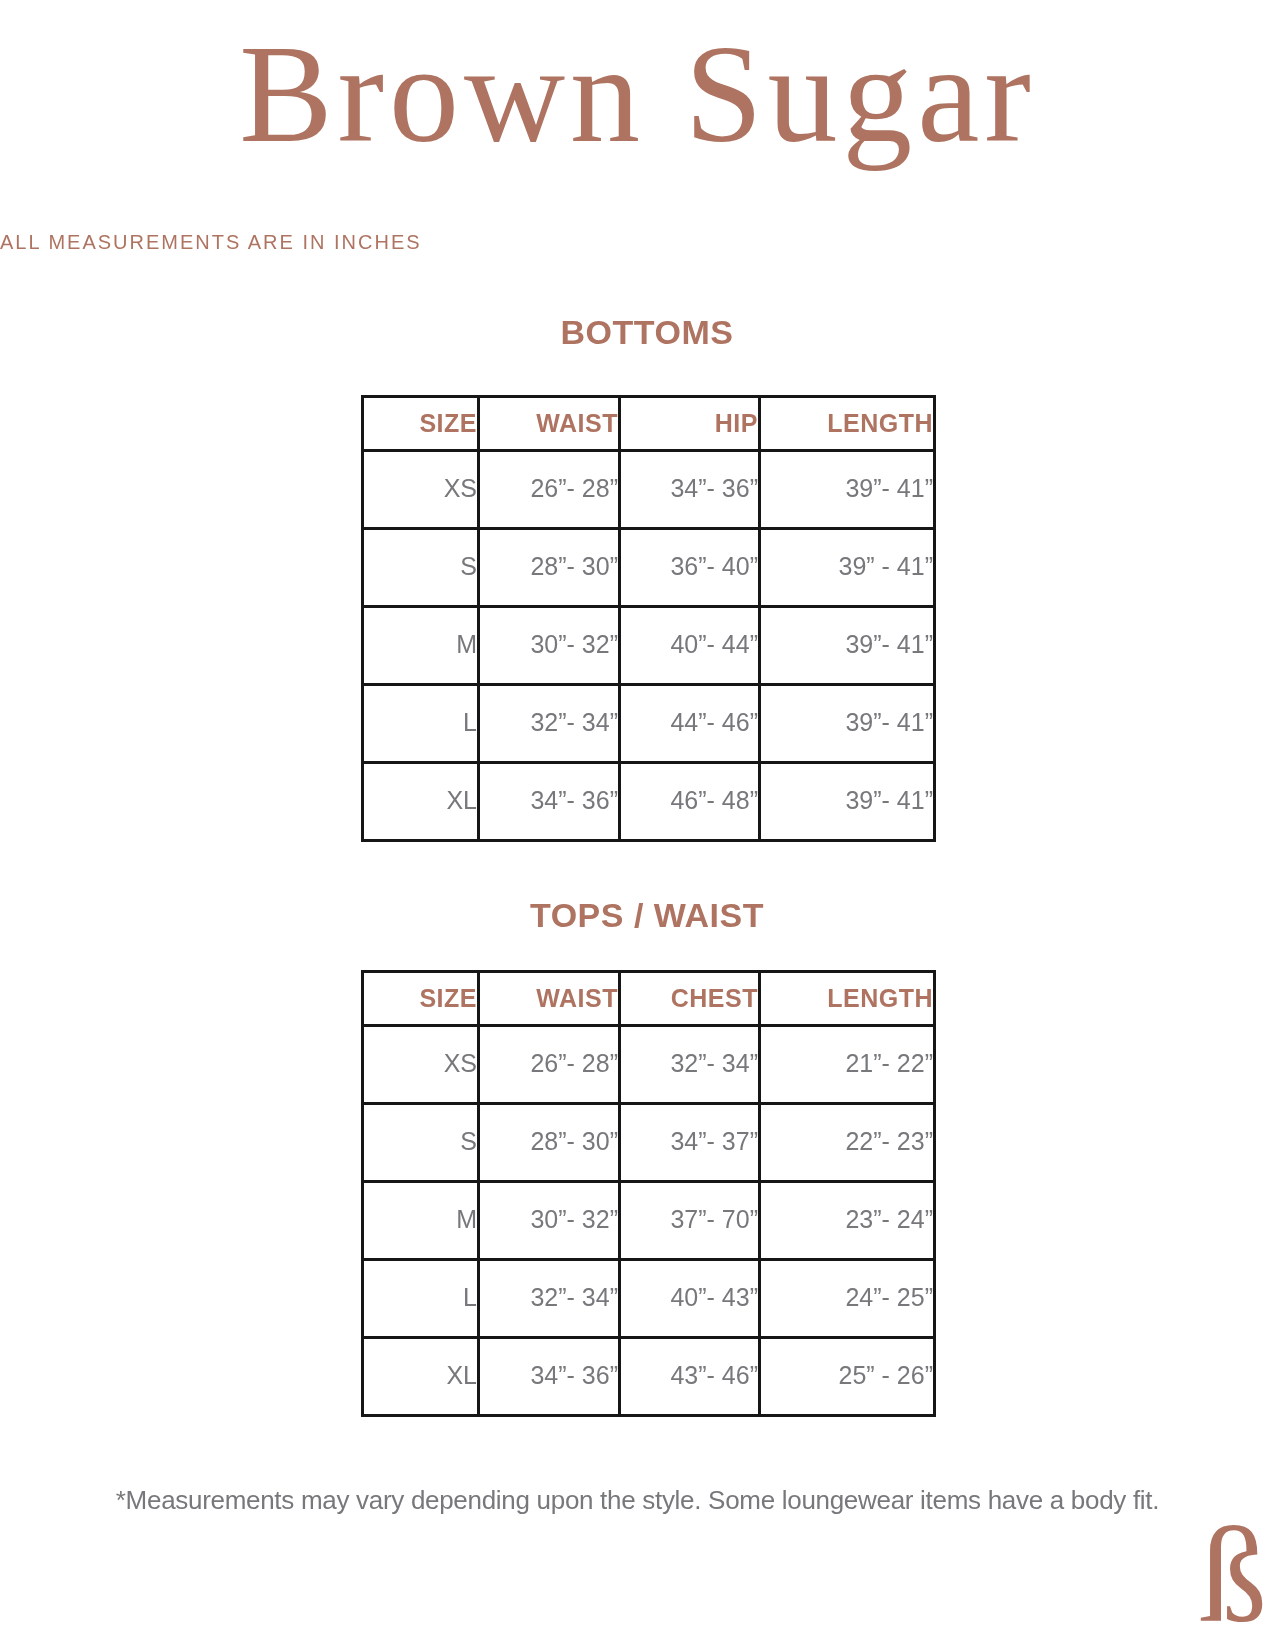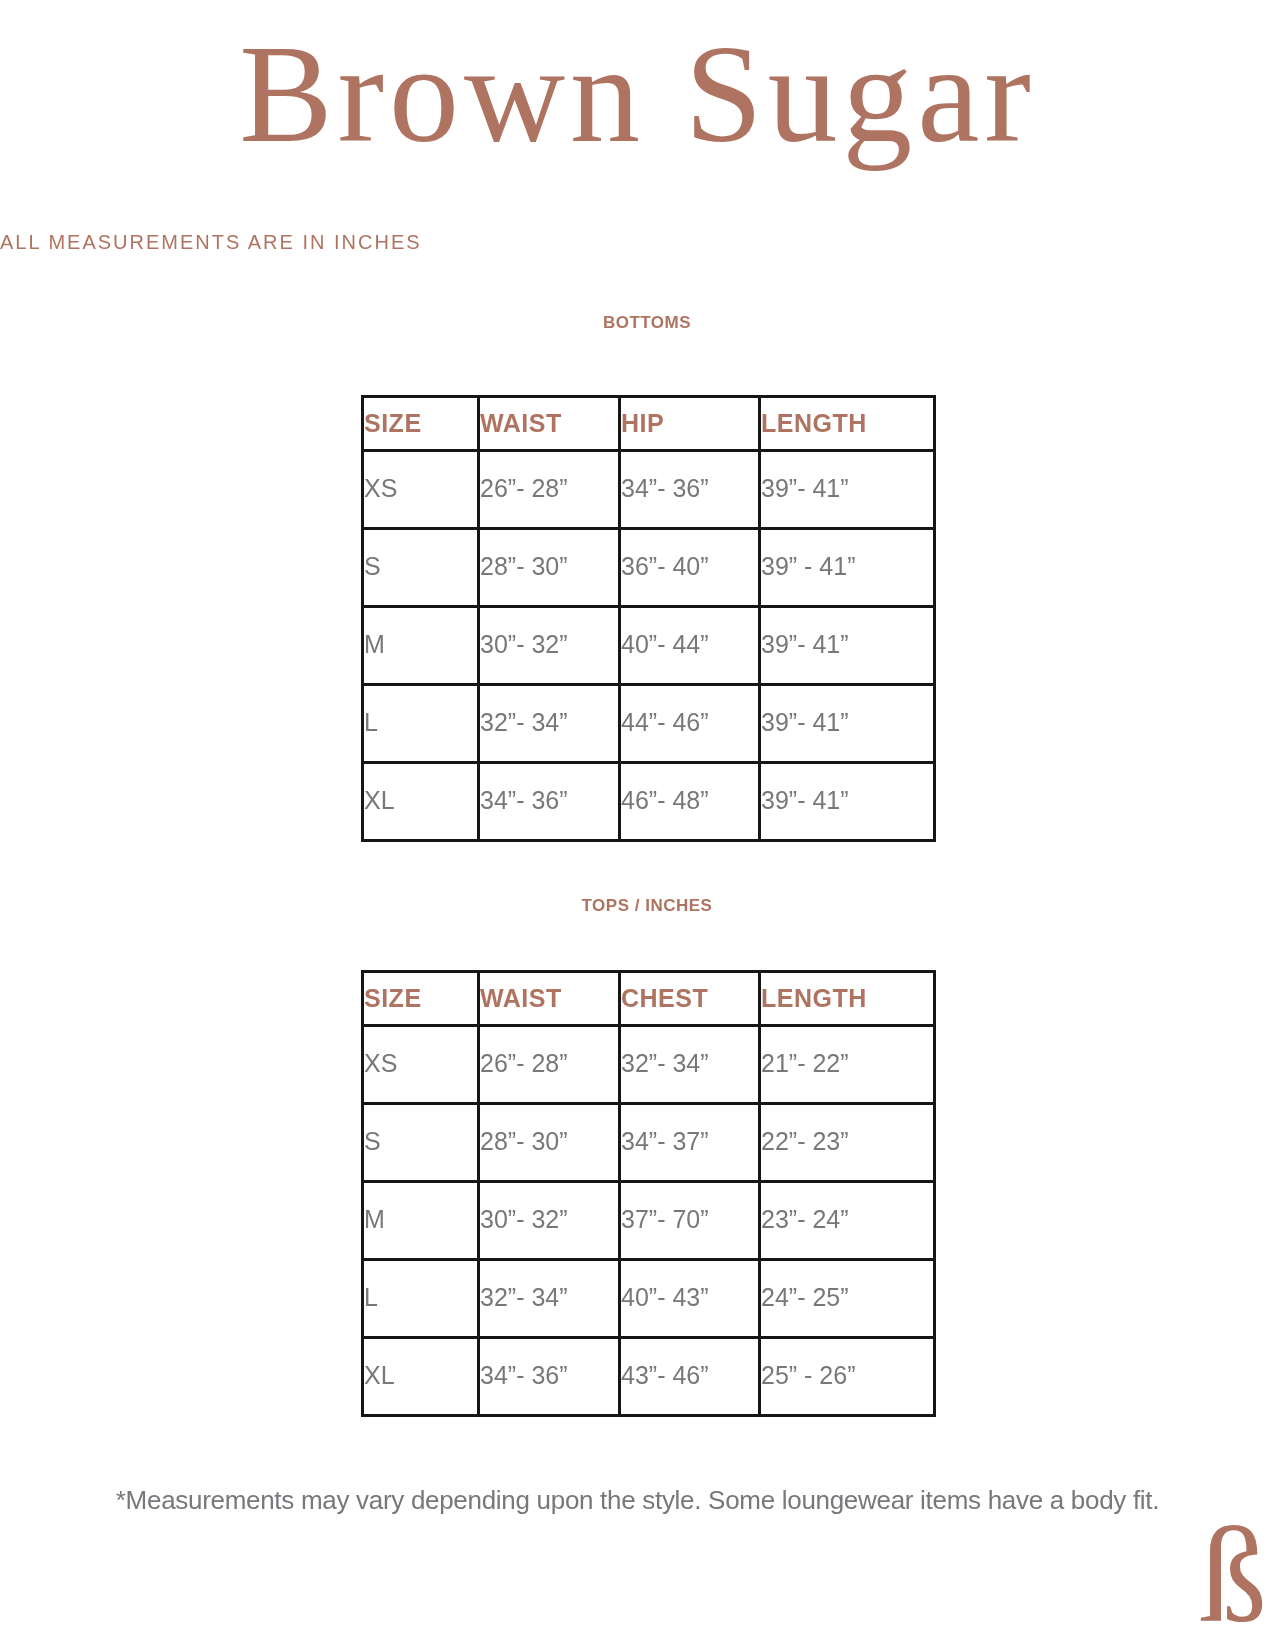--- a/index.html
+++ b/index.html
@@ -37,42 +37,42 @@
     text-align: left;
     font-size: 20px;
     letter-spacing: 2px;
     color: var(--accent);
   }
   .section-heading {
     position: absolute;
     left: 361px; width: 572px;
     text-align: center;
     font-weight: bold;
-    font-size: 17px;
+    font-size: 34px;
     letter-spacing: 0.5px;
     color: var(--accent);
   }
   .heading-bottoms { top: 313px; }
   .heading-tops   { top: 896px; }
   .size-table {
     position: absolute;
     left: 361px;
     width: 572px;
     border-collapse: collapse;
     table-layout: fixed;
   }
   .table-bottoms { top: 395px; }
   .table-tops    { top: 970px; }
   .size-table col.c1 { width: 116px; }
   .size-table col.c2 { width: 141px; }
   .size-table col.c3 { width: 140px; }
   .size-table col.c4 { width: 175px; }
   .size-table th, .size-table td {
     border: 3px solid var(--border);
-    text-align: left;
+    text-align: right;
     vertical-align: middle;
     background: var(--background);
   }
   .size-table th {
     height: 54px;
     font-size: 25px;
     font-weight: bold;
     letter-spacing: 0.5px;
     color: var(--accent);
   }
@@ -153,21 +153,21 @@
       </tr>
       <tr>
         <td>XL</td>
         <td>34”- 36”</td>
         <td>46”- 48”</td>
         <td>39”- 41”</td>
       </tr>
     </tbody>
   </table>
 
-  <div class="section-heading heading-tops">TOPS / INCHES</div>
+  <div class="section-heading heading-tops">TOPS / WAIST</div>
 
   <table class="size-table table-tops">
     <colgroup>
         <col class="c1">
         <col class="c2">
         <col class="c3">
         <col class="c4">
       </colgroup>
     <thead>
       <tr>

